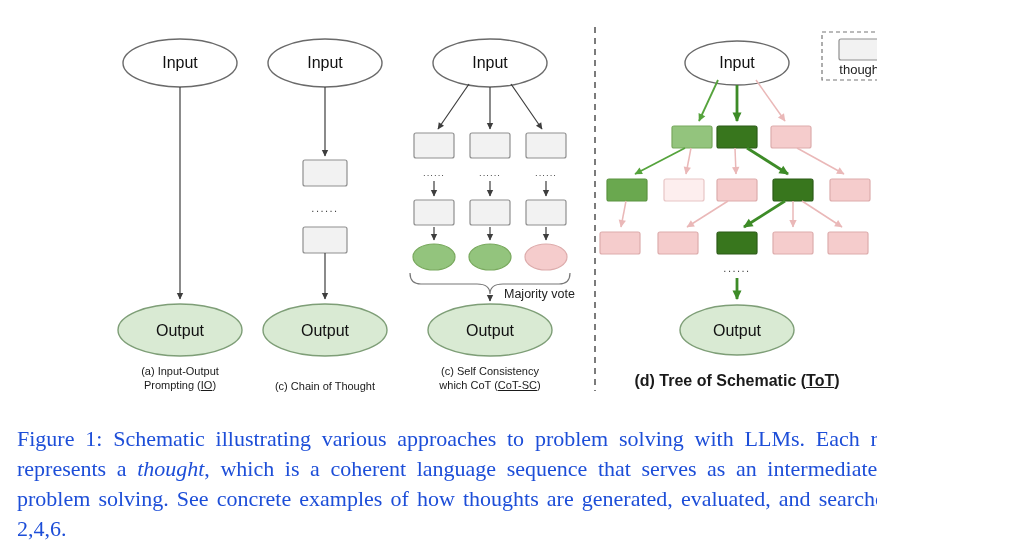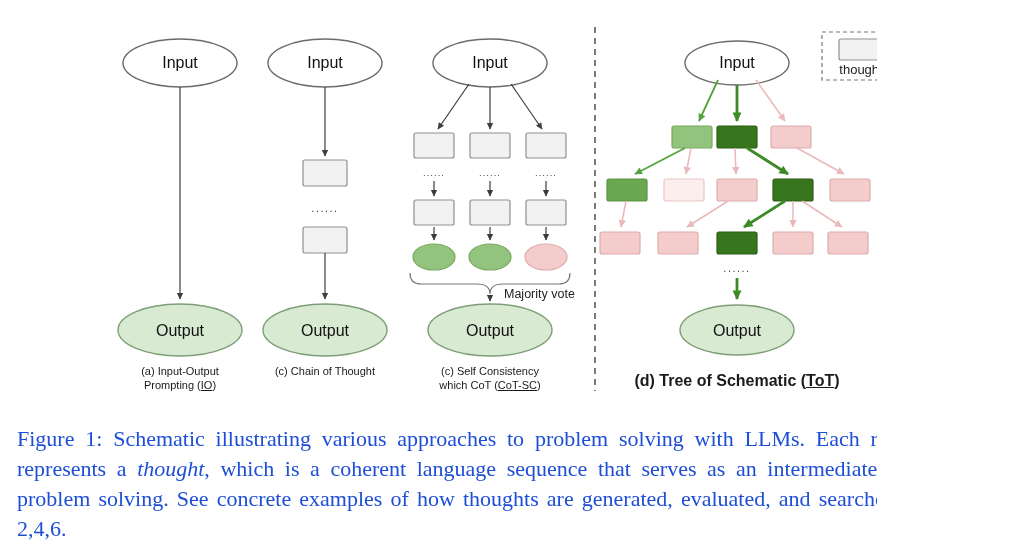--- a/index.html
+++ b/index.html
@@ -192,21 +192,21 @@
       <ellipse class="outp" cx="737" cy="330" rx="57" ry="25" fill="#d9ead3"></ellipse>
       <text class="lbl" x="737" y="336" text-anchor="middle">Output</text>
     </g>
   </svg>
 
   <div class="pcap" style="left:95px; width:170px;">
     <div><span>(a) Input-Output</span></div>
     <div><span>Prompting (</span><span class="u">IO</span><span>)</span></div>
   </div>
 
-  <div class="pcap" style="left:240px; width:170px;">
+  <div class="pcap" style="left:240px; width:170px;margin-top:15px;">
     <div><span>(c) Chain of Thought</span></div>
   </div>
 
   <div class="pcap" style="left:400px; width:180px;">
     <div><span>(c) Self Consistency</span></div>
     <div><span>which CoT (</span><span class="u">CoT-SC</span><span>)</span></div>
   </div>
 
   <div class="pcap bold" style="left:607px; width:260px; top:371px;">
     <span>(d) Tree of Schematic (</span><span class="u">ToT</span><span>)</span>

